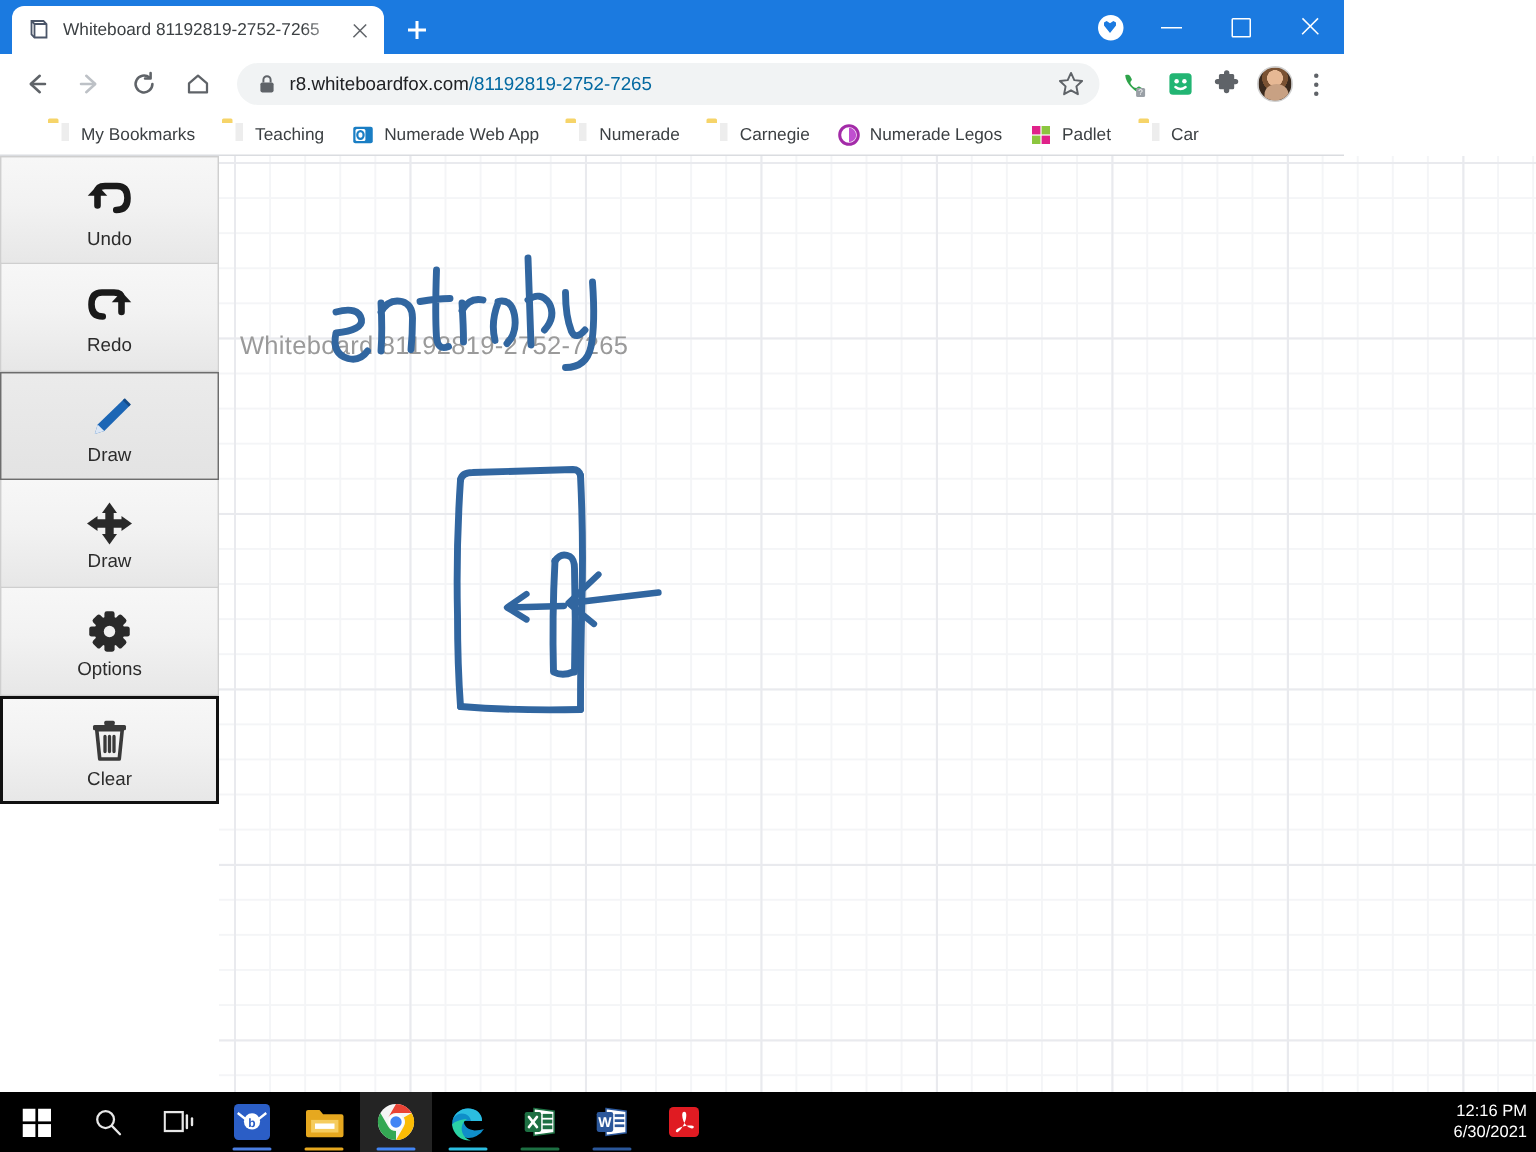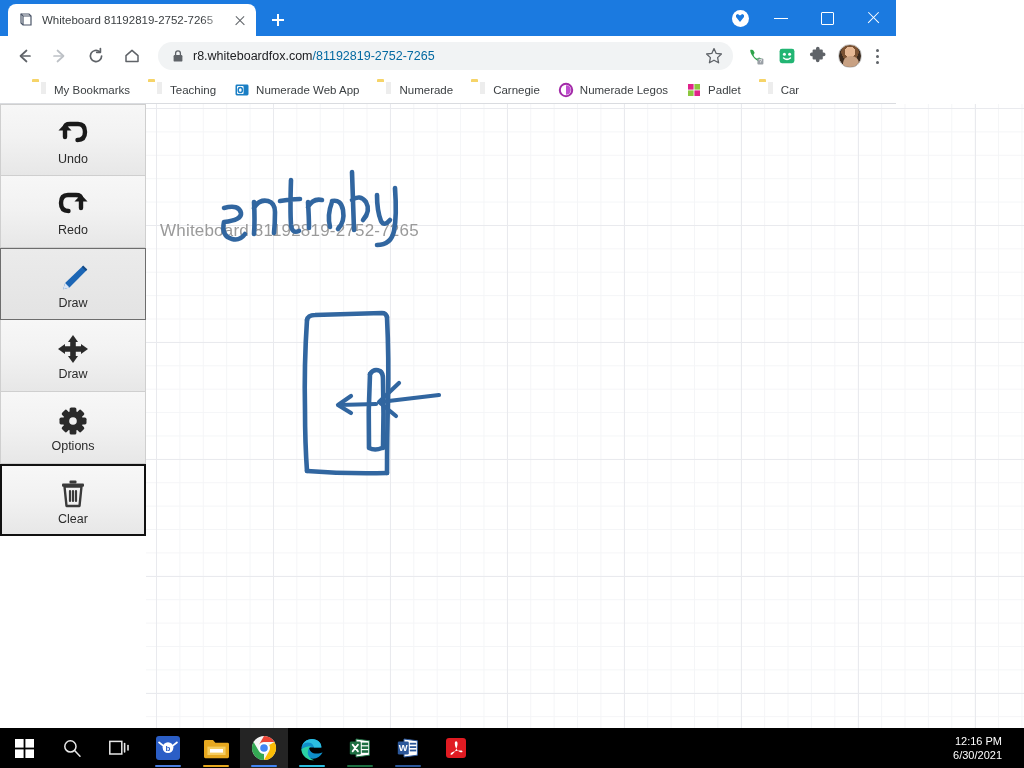--- a/index.html
+++ b/index.html
@@ -213,21 +213,21 @@
   }
   .tb-item {
     width:48px; height:40px; display:flex; align-items:center; justify-content:center;
     position:relative; cursor:pointer;
   }
   .tb-item.active { background:rgba(255,255,255,.14); }
   .tb-item .under {
     position:absolute; bottom:1px; left:11px; width:26px; height:2.5px; border-radius:2px;
   }
   .clock {
-    position:absolute; right:22px; top:0; height:40px;
+    position:absolute; right:6px; top:0; height:40px;
     display:flex; flex-direction:column; align-items:flex-end; justify-content:center;
     color:#ffffff; font-size:11px; line-height:14px; cursor:pointer;
   }
 </style>
 </head>
 <body>
 
 <div class="browser">
 
   <div class="tabstrip">

